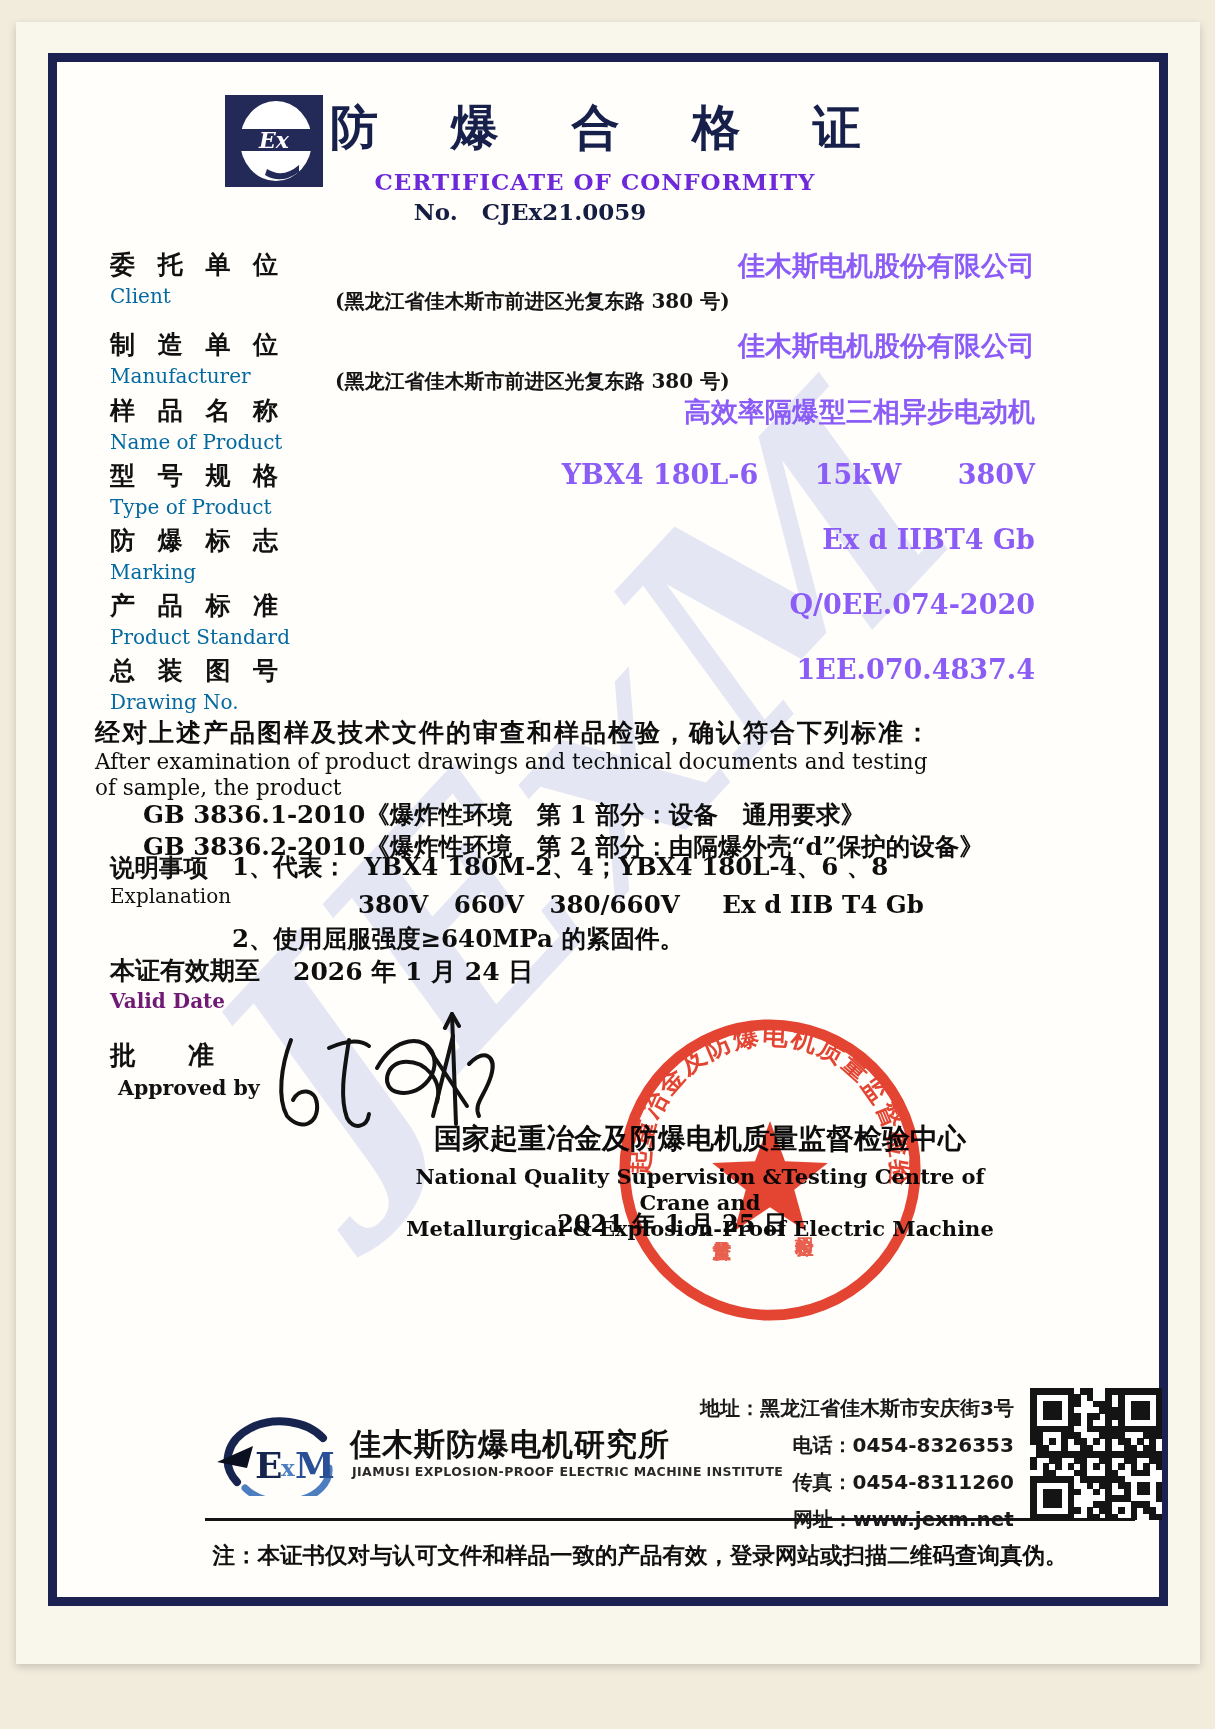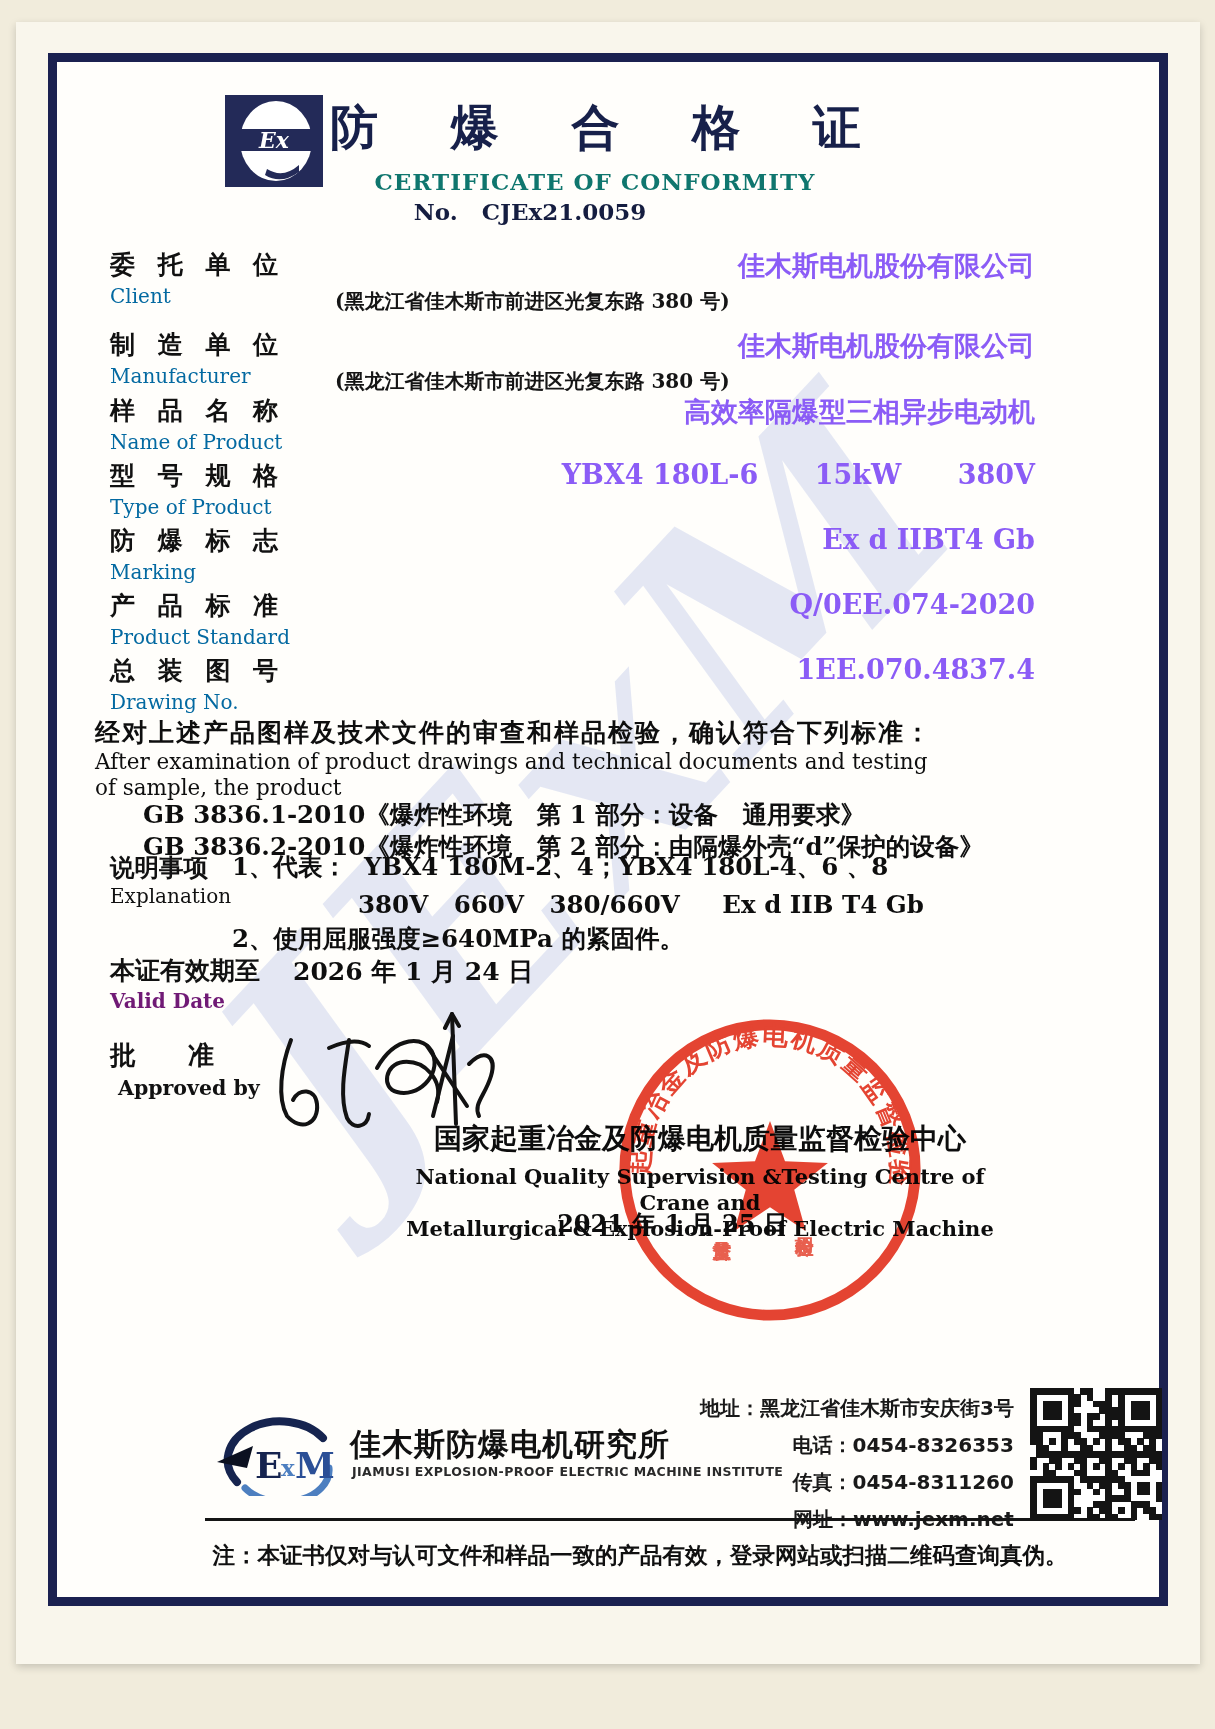--- a/index.html
+++ b/index.html
@@ -11,21 +11,21 @@
   .z3{z-index:3;}
   
   .wm{position:absolute;left:60px;top:420px;width:1060px;height:720px;display:flex;align-items:center;justify-content:center;
       transform:rotate(-47deg);font-style:italic;font-weight:bold;font-size:295px;letter-spacing:14px;
       color:#cfd6ee;opacity:.55;z-index:2;font-family:"DejaVu Serif",serif;pointer-events:none;}
   
   .exmark{position:absolute;left:225px;top:95px;width:98px;height:92px;z-index:3;}
   .title-cn{position:absolute;left:330px;top:96px;width:540px;text-align:center;font-size:48px;font-weight:bold;
             letter-spacing:28px;color:#17204a;z-index:3;white-space:nowrap;}
   .title-en{position:absolute;left:330px;top:168px;width:530px;text-align:center;font-size:23px;font-weight:bold;
-            letter-spacing:1px;color:#0f766e;z-index:3;}
+            letter-spacing:1px;color:#6d28d9;z-index:3;}
   .cert-no{position:absolute;left:330px;top:198px;width:400px;text-align:center;font-size:23px;font-weight:bold;
            color:#151d40;z-index:3;white-space:pre;}
   
   .frow{position:absolute;left:0;width:100%;z-index:3;}
   .flabel{position:absolute;left:110px;width:220px;}
   .flabel .cn{font-size:25px;font-weight:bold;letter-spacing:7px;color:#111;white-space:nowrap;}
   .flabel .en{font-size:20px;color:#0369a1;margin-top:3px;}
   .fval{position:absolute;left:335px;width:700px;}
   .fval .v{font-size:27px;font-weight:bold;color:#8b5cf6;white-space:pre;text-align:right;}
   .fval .n{font-size:20px;font-weight:bold;color:#151515;margin-top:4px;white-space:pre;}

